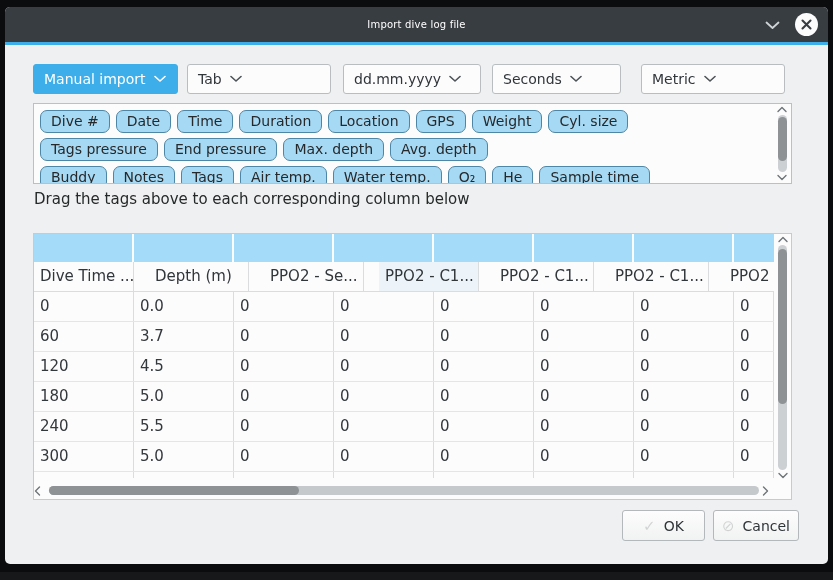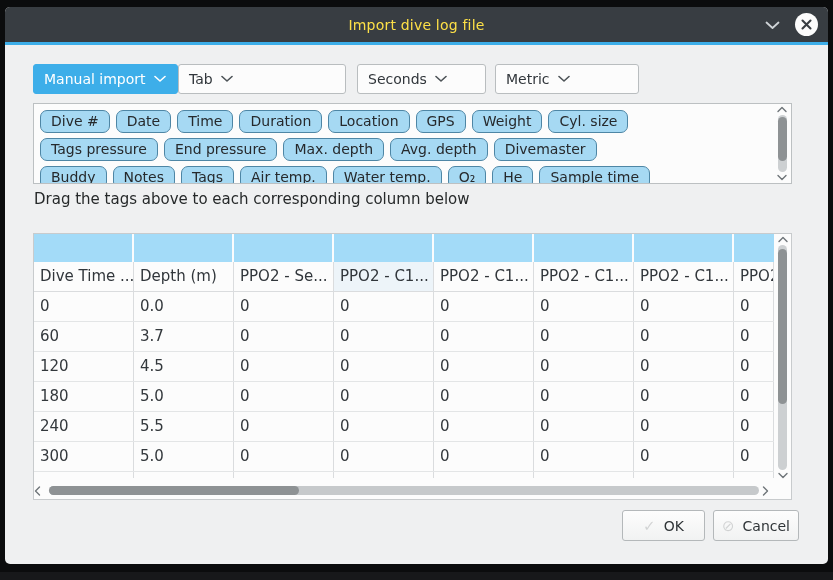--- a/index.html
+++ b/index.html
@@ -13,43 +13,43 @@
 
   
   .dialog {
     position:absolute; left:5px; top:7px; width:823px; height:557px;
     background:#eff0f1; border-radius:5px; overflow:hidden;
   }
   .titlebar {
     position:absolute; left:0; top:0; width:100%; height:35px;
     background:#383d42; display:flex; align-items:center; justify-content:center;
   }
-  .titlebar-title { color:#fde047; font-size:14px; letter-spacing:.2px; }
+  .titlebar-title { color:#ffffff; font-size:10px; letter-spacing:.2px; }
   .titlebar-right { position:absolute; right:10px; top:0; height:35px; display:flex; align-items:center; gap:14px; }
   .shade-btn { width:18px; height:18px; display:flex; align-items:center; justify-content:center; cursor:pointer; }
   .close-btn {
     width:23px; height:23px; border-radius:50%; background:#fcfcfc;
     display:flex; align-items:center; justify-content:center; cursor:pointer;
   }
   .accent-line { position:absolute; left:0; top:35px; width:100%; height:3px; background:#3daee9; }
 
   
   .combo-row { position:absolute; left:28px; top:57px; width:767px; display:flex; }
   .combo {
     height:30px; background:#fcfcfc; border:1px solid #b9bdbf; border-radius:3px;
     display:flex; align-items:center; justify-content:flex-start;
     padding:0 10px; font-size:14px; color:#31363b; cursor:pointer;
   }
   .combo.accent { background:#3daee9; border-color:#3daee9; color:#ffffff; }
   .combo .chev { display:flex; margin-left:8px; }
   .c-import { width:145px; }
-  .c-sep    { width:168px; }
+  .c-sep    { width:144px; margin-left:9px; }
   .c-date   { width:138px; margin-left:12px; }
   .c-dur    { width:129px; margin-left:11px; }
-  .c-units  { width:144px; margin-left:9px; }
+  .c-units  { width:144px; margin-left:20px; }
 
   
   .tags-box {
     position:absolute; left:28px; top:96px; width:759px; height:81px;
     background:#fcfcfc; border:1px solid #bcc0c2; overflow:hidden;
   }
   .tag-row { display:flex; gap:6px; margin:5px 0 0 6px; }
   .tag-row:first-child { margin-top:6px; }
   .tag {
     background:#a6d9f3; border:1px solid #4e86a5; border-radius:7px;
@@ -70,21 +70,21 @@
     position:absolute; left:28px; top:226px; width:759px; height:267px;
     background:#fcfcfc; border:1px solid #c8cbcd; overflow:hidden;
   }
   .cols-area { position:absolute; left:0; top:0; right:17px; bottom:18px; overflow:hidden; }
   .t-row { display:flex; width:100%; }
   .t-cell { flex:0 0 100px; width:100px; overflow:hidden; white-space:nowrap; }
   .t-cell.last { flex:1 1 auto; width:auto; min-width:0; }
   .drop-row { height:28px; }
   .drop-row .t-cell { background:#a3dbf8; border-right:2px solid #fbfcfd; cursor:pointer; }
   .drop-row .t-cell.last { border-right:none; }
-  .head-row { height:30px; border-bottom:1px solid #dadcde; }
+  .head-row { height:30px; border-bottom:1px solid #dadcde;gap:15px; }
   .head-row .t-cell {
     font-size:15px; color:#31363b; padding:5px 0 0 6px;
     border-right:1px solid #dadcde; background:#fcfcfc;
   }
   .head-row .t-cell.hl { background:#edf4f9; }
   .body-row { height:30px; border-bottom:1px solid #e3e5e6; }
   .body-row .t-cell { font-size:15px; color:#33383c; padding:5px 0 0 6px; border-right:1px solid #dadcde; }
   .body-row.partial { height:6px; border-bottom:none; }
   .tv-scroll { position:absolute; top:2px; right:1px; bottom:20px; width:15px;
     display:flex; flex-direction:column; align-items:center; }
@@ -137,20 +137,28 @@
     <div class="combo accent c-import">
       <span>Manual import</span>
       <span class="chev">
           <svg width="12" height="8" viewBox="0 0 12 8">
             <polyline points="1,1.5 6,6 11,1.5" fill="none" stroke="#ffffff" stroke-width="1.6" stroke-linecap="round" stroke-linejoin="round"></polyline>
           </svg>
         </span>
     </div>
     <div class="combo c-sep">
       <span>Tab</span>
+      <span class="chev">
+          <svg width="12" height="8" viewBox="0 0 12 8">
+            <polyline points="1,1.5 6,6 11,1.5" fill="none" stroke="#4d5357" stroke-width="1.6" stroke-linecap="round" stroke-linejoin="round"></polyline>
+          </svg>
+        </span>
+    </div>
+    <div class="combo c-date">
+      <span>dd.mm.yyyy</span>
       <span class="chev">
           <svg width="12" height="8" viewBox="0 0 12 8">
             <polyline points="1,1.5 6,6 11,1.5" fill="none" stroke="#4d5357" stroke-width="1.6" stroke-linecap="round" stroke-linejoin="round"></polyline>
           </svg>
         </span>
     </div>
     <div class="combo c-dur">
       <span>Seconds</span>
       <span class="chev">
           <svg width="12" height="8" viewBox="0 0 12 8">
@@ -178,21 +186,20 @@
           <span class="tag">Location</span>
           <span class="tag">GPS</span>
           <span class="tag">Weight</span>
           <span class="tag">Cyl. size</span>
         </div>
         <div class="tag-row">
           <span class="tag">Tags pressure</span>
           <span class="tag">End pressure</span>
           <span class="tag">Max. depth</span>
           <span class="tag">Avg. depth</span>
-          <span class="tag">Divemaster</span>
         </div>
         <div class="tag-row">
           <span class="tag">Buddy</span>
           <span class="tag">Notes</span>
           <span class="tag">Tags</span>
           <span class="tag">Air temp.</span>
           <span class="tag">Water temp.</span>
           <span class="tag">O₂</span>
           <span class="tag">He</span>
           <span class="tag">Sample time</span>

